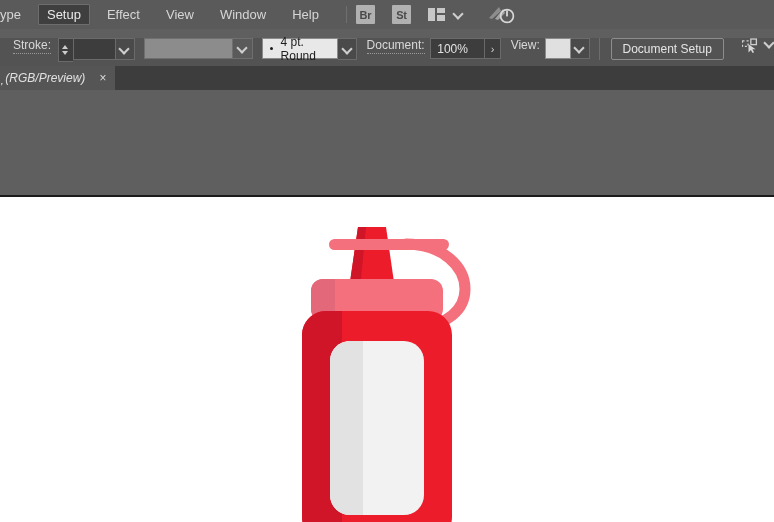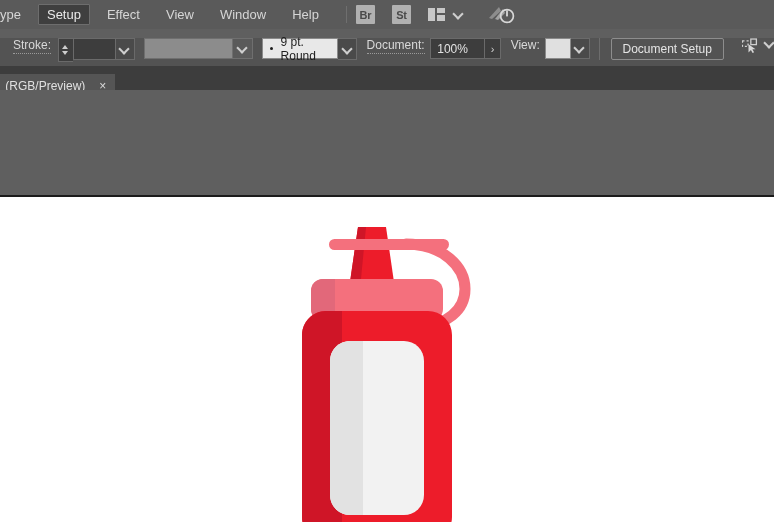--- a/index.html
+++ b/index.html
@@ -137,25 +137,26 @@
     display:flex;align-items:center;white-space:nowrap;
     box-sizing:border-box;
   }
 
   
   .tabbar{
     position:absolute;left:0;top:66px;width:774px;height:24px;
     background:#3d3d3d;
   }
   .doctab{
-    position:absolute;left:0;top:8px;height:24px;
+    position:absolute;left:0;top:0;height:24px;
     background:#555555;
     display:flex;align-items:center;
     padding:0 0 0 2px;
     box-sizing:border-box;
+    font-style:italic;
   }
   .doctab .name{
     color:#e0e0e0;font-size:12px;white-space:nowrap;
   }
   .tab-close{
     color:#dadada;font-size:12px;margin:0 9px 0 14px;line-height:1;
   }
 
   
   .workarea{
@@ -228,21 +229,21 @@
 
     <div style="width:9px"></div>
     <div class="profile-box"></div>
     <div class="profile-drop">
       <span class="chev"></span>
     </div>
 
     <div style="width:9px"></div>
     <div class="brush-field">
       <span class="brush-dot"></span>
-      <span>9 pt. Round</span>
+      <span>4 pt. Round</span>
     </div>
     <div class="dropbtn">
       <span class="chev"></span>
     </div>
 
     <div style="width:10px"></div>
     <span class="cb-label">Document:</span>
     <div style="width:6px"></div>
     <div class="opacity-field">100%</div>
     <div class="opacity-arrow">›</div>

